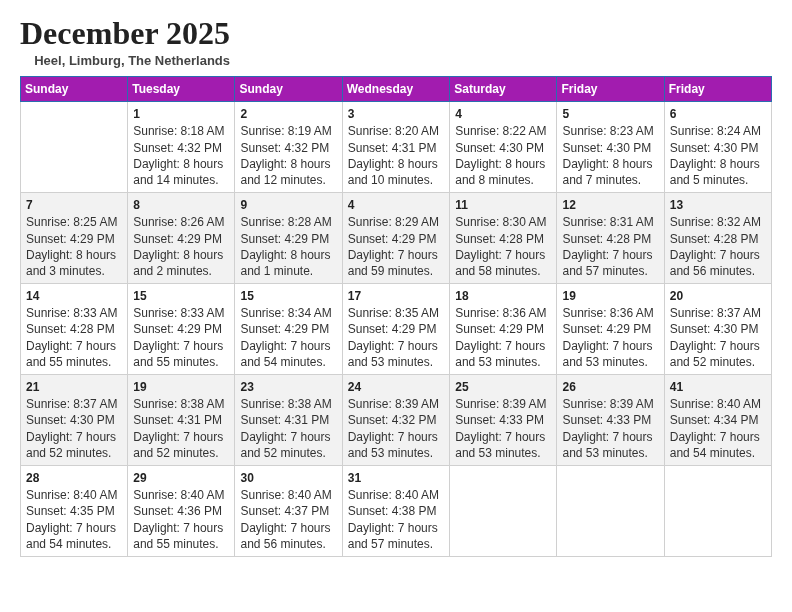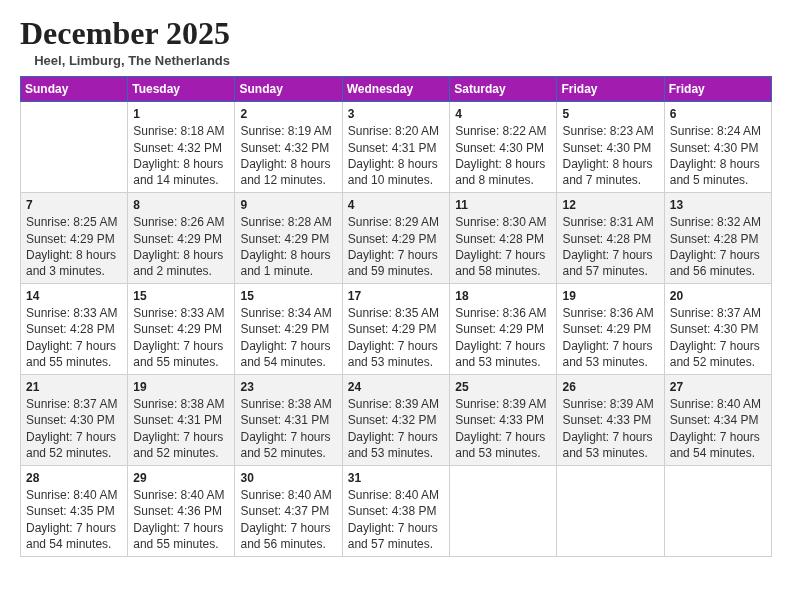--- a/index.html
+++ b/index.html
@@ -227,21 +227,21 @@
           </td>
           <td>
             <span class="day-number">25</span>
             <div class="day-info">Sunrise: 8:39 AM<br>Sunset: 4:33 PM<br>Daylight: 7 hours and 53 minutes.</div>
           </td>
           <td>
             <span class="day-number">26</span>
             <div class="day-info">Sunrise: 8:39 AM<br>Sunset: 4:33 PM<br>Daylight: 7 hours and 53 minutes.</div>
           </td>
           <td>
-            <span class="day-number">27</span>
+            <span class="day-number">41</span>
             <div class="day-info">Sunrise: 8:40 AM<br>Sunset: 4:34 PM<br>Daylight: 7 hours and 54 minutes.</div>
           </td>
         </tr>
         <tr class="row-white">
           <td>
             <span class="day-number">28</span>
             <div class="day-info">Sunrise: 8:40 AM<br>Sunset: 4:35 PM<br>Daylight: 7 hours and 54 minutes.</div>
           </td>
           <td>
             <span class="day-number">29</span>

